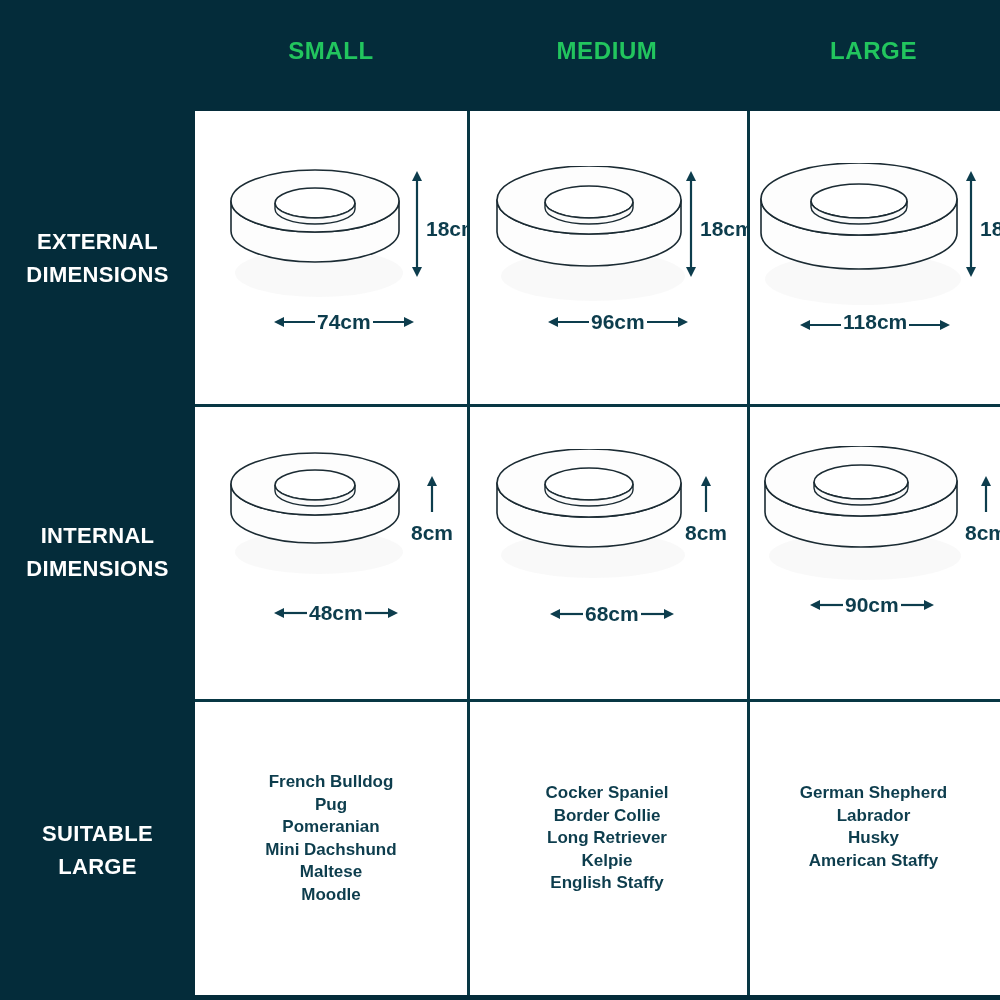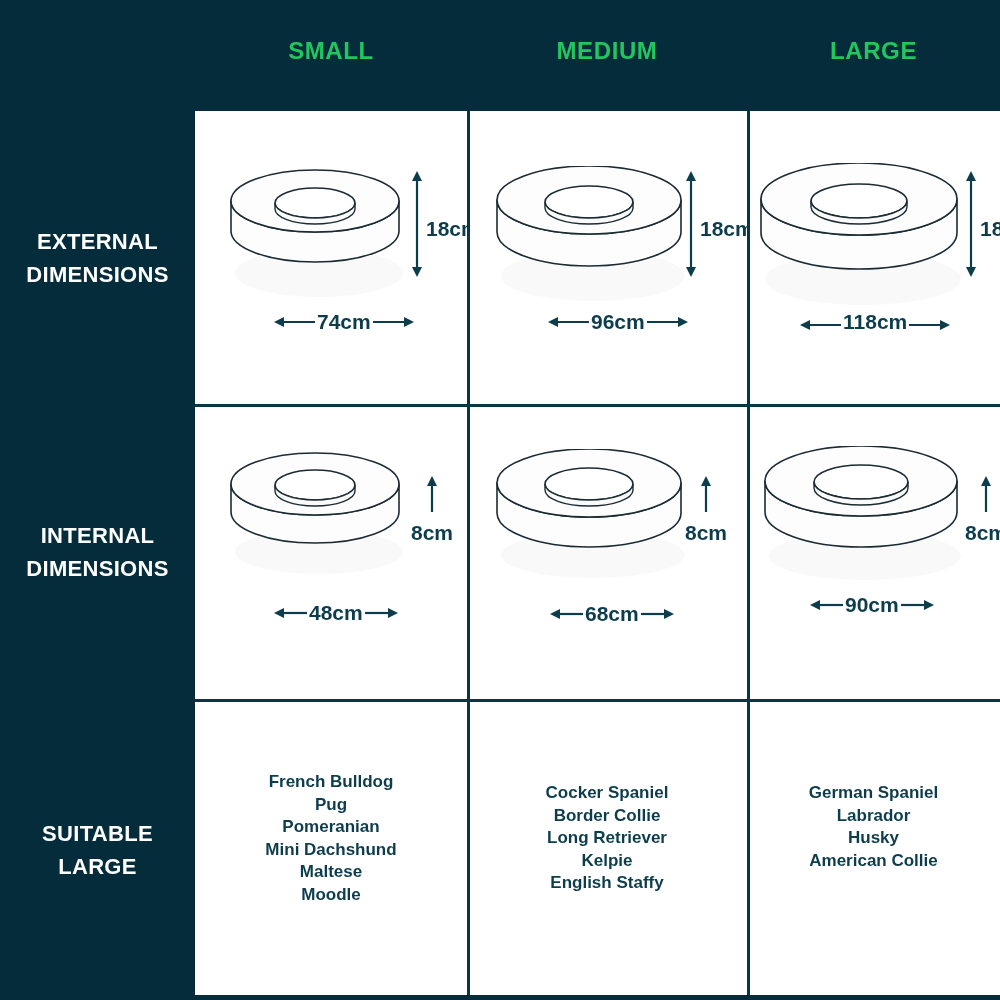--- a/index.html
+++ b/index.html
@@ -385,24 +385,24 @@
         <div>Cocker Spaniel</div>
         <div>Border Collie</div>
         <div>Long Retriever</div>
         <div>Kelpie</div>
         <div>English Staffy</div>
       </div>
     </div>
 
     <div class="cell">
       <div class="breeds" style="top:83px;">
-        <div>German Spaniel</div>
+        <div>German Shepherd</div>
         <div>Labrador</div>
         <div>Husky</div>
-        <div>American Collie</div>
+        <div>American Staffy</div>
       </div>
     </div>
 
   </div>
 
   <div class="vline v1"></div>
   <div class="vline v2"></div>
   <div class="hline h1"></div>
   <div class="hline h2"></div>
 </div>

